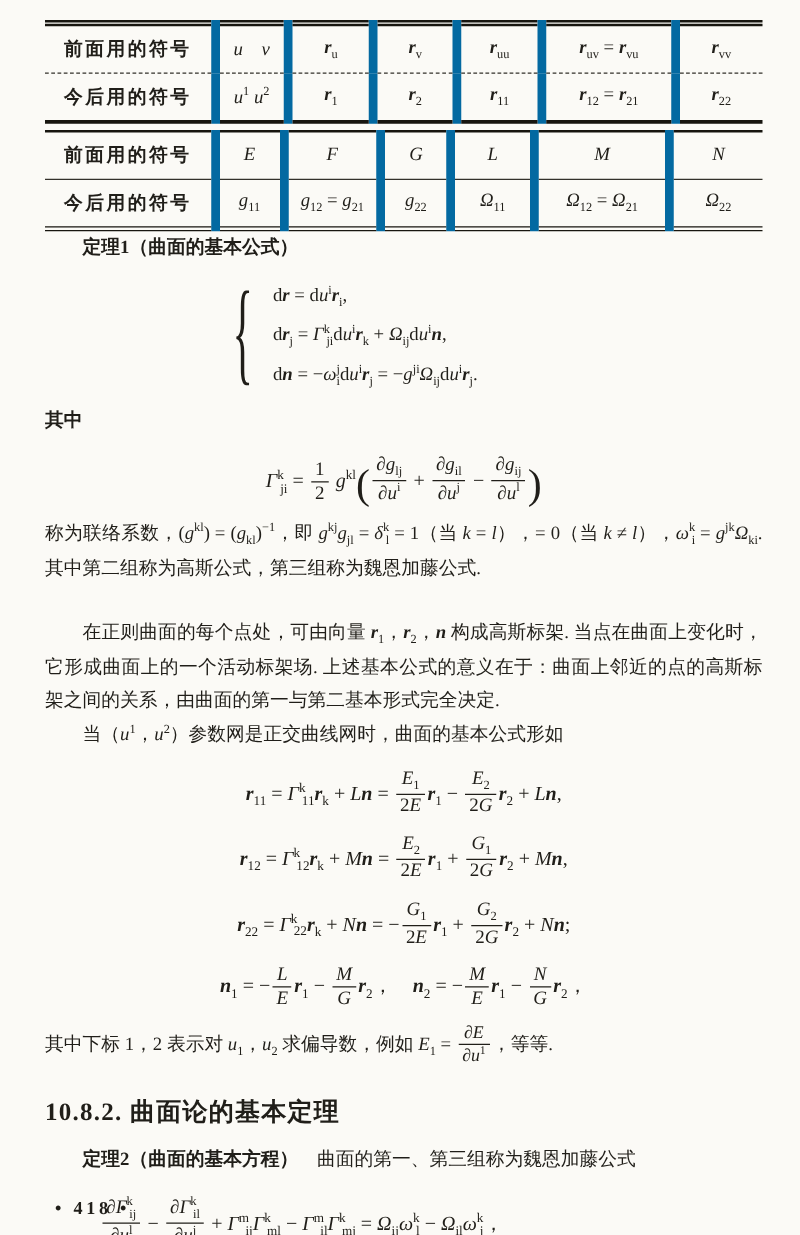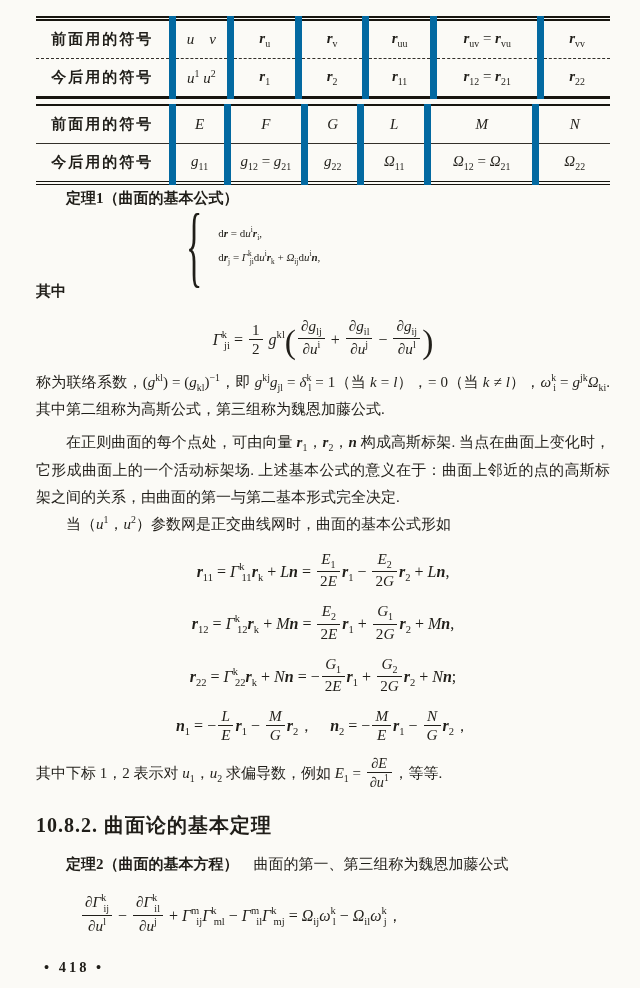--- a/index.html
+++ b/index.html
@@ -28,26 +28,26 @@
   sup, sub { font-size:66%; }
   sup + sub { margin-left:-0.28em; }
   .fr { display:inline-block; vertical-align:-0.62em; text-align:center; line-height:1.2; font-size:0.95em; margin:0 2px; }
   .fr > span { display:block; padding:0 3px; }
   .fr > span:first-child { border-bottom:1px solid #201e19; }
   .lp { font-size:2.1em; vertical-align:-0.25em; line-height:0; font-weight:400; }
   .eqc { text-align:center; margin:12px 0 10px; font-size:16px; }
   .eqL { margin:14px 0 10px 44px; font-size:16px; }
   .sys { display:flex; align-items:center; gap:16px; margin:10px 0 8px 150px; }
   .brace { display:inline-block; font-size:34px; transform:scaleY(2.7); transform-origin:center; font-weight:400; }
-  .sys-line { line-height:2.05; font-size:11px; }
+  .sys-line { line-height:2.05; font-size:15px; }
   .where { margin-top:4px; font-weight:700; }
   
   .sec { font-size:20px; font-weight:700; margin:22px 0 12px; letter-spacing:1px; }
   .pageno { position:absolute; left:44px; bottom:12px; font-weight:700; letter-spacing:3px; font-size:14.5px;margin-top:40px; }
-  .mt6 { margin-top:6px; }
+  .mt6 { margin-top:24px; }
 </style>
 </head>
 <body>
 
 <div class="page">
 
   <table class="tbl t1">
     <colgroup>
       <col style="width:23.7%">
         <col style="width:10.2%">
@@ -113,20 +113,21 @@
 
   <p class="thm-line">
     <span class="thm-title">定理1（曲面的基本公式）</span>
   </p>
 
   <div class="sys math">
     <span class="brace">{</span>
     <div>
       <div class="sys-line">d<b><i>r</i></b> = d<i>u</i><sup>i</sup><b><i>r</i></b><sub>i</sub>,</div>
       <div class="sys-line">d<b><i>r</i></b><sub>j</sub> = <i>Γ</i><sup>k</sup><sub>ji</sub>d<i>u</i><sup>i</sup><b><i>r</i></b><sub>k</sub> + <i>Ω</i><sub>ij</sub>d<i>u</i><sup>i</sup><b><i>n</i></b>,</div>
+      <div class="sys-line">d<b><i>n</i></b> = −<i>ω</i><sup>j</sup><sub>i</sub>d<i>u</i><sup>i</sup><b><i>r</i></b><sub>j</sub> = −<i>g</i><sup>ji</sup><i>Ω</i><sub>ij</sub>d<i>u</i><sup>i</sup><b><i>r</i></b><sub>j</sub>.</div>
     </div>
   </div>
 
   <p class="where">其中</p>
 
   <div class="eqc math"><i>Γ</i><sup>k</sup><sub>ji</sub> = <span class="fr"><span>1</span><span>2</span></span> <i>g</i><sup>kl</sup><span class="lp">(</span><span class="fr"><span>∂<i>g</i><sub>lj</sub></span><span>∂<i>u</i><sup>i</sup></span></span> + <span class="fr"><span>∂<i>g</i><sub>il</sub></span><span>∂<i>u</i><sup>j</sup></span></span> − <span class="fr"><span>∂<i>g</i><sub>ij</sub></span><span>∂<i>u</i><sup>l</sup></span></span><span class="lp">)</span></div>
 
   <p class="math">称为联络系数，(<i>g</i><sup>kl</sup>) = (<i>g</i><sub>kl</sub>)<sup>−1</sup>，即 <i>g</i><sup>kj</sup><i>g</i><sub>jl</sub> = <i>δ</i><sup>k</sup><sub>l</sub> = 1（当 <i>k</i> = <i>l</i>），= 0（当 <i>k</i> ≠ <i>l</i>），<i>ω</i><sup>k</sup><sub>i</sub> = <i>g</i><sup>jk</sup><i>Ω</i><sub>ki</sub>. 其中第二组称为高斯公式，第三组称为魏恩加藤公式.</p>
 
   <p class="ind math mt6">在正则曲面的每个点处，可由向量 <b><i>r</i></b><sub>1</sub>，<b><i>r</i></b><sub>2</sub>，<b><i>n</i></b> 构成高斯标架. 当点在曲面上变化时，它形成曲面上的一个活动标架场. 上述基本公式的意义在于：曲面上邻近的点的高斯标架之间的关系，由曲面的第一与第二基本形式完全决定.</p>

